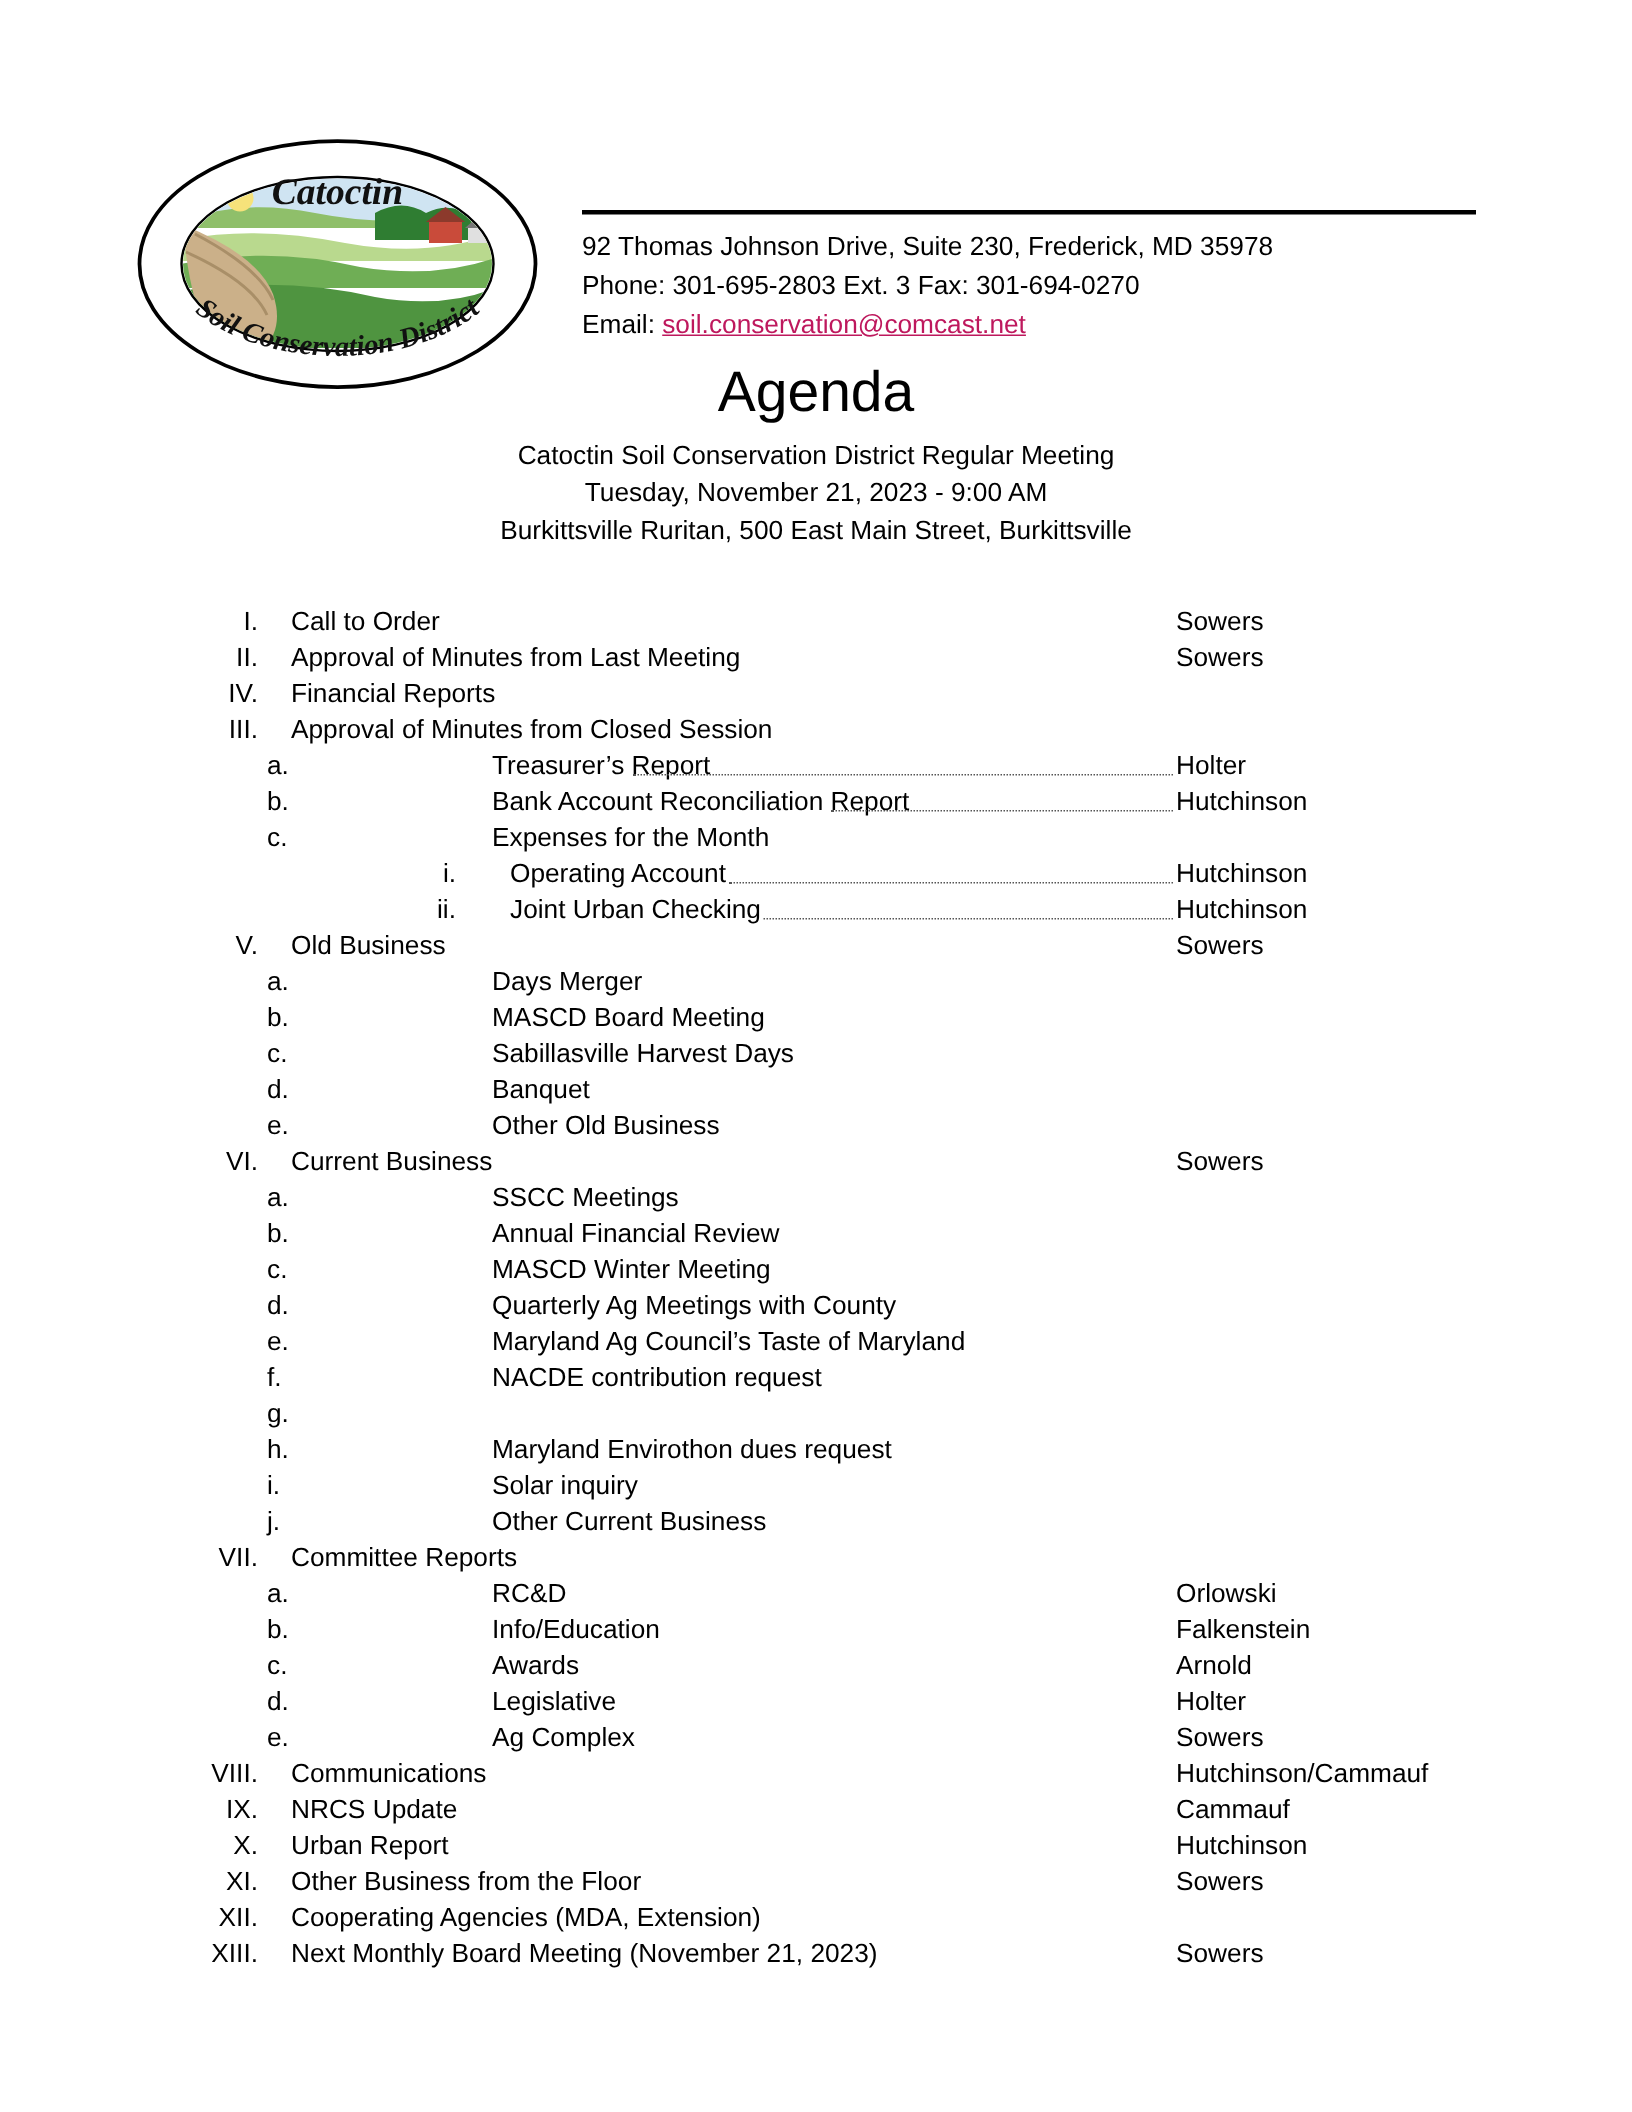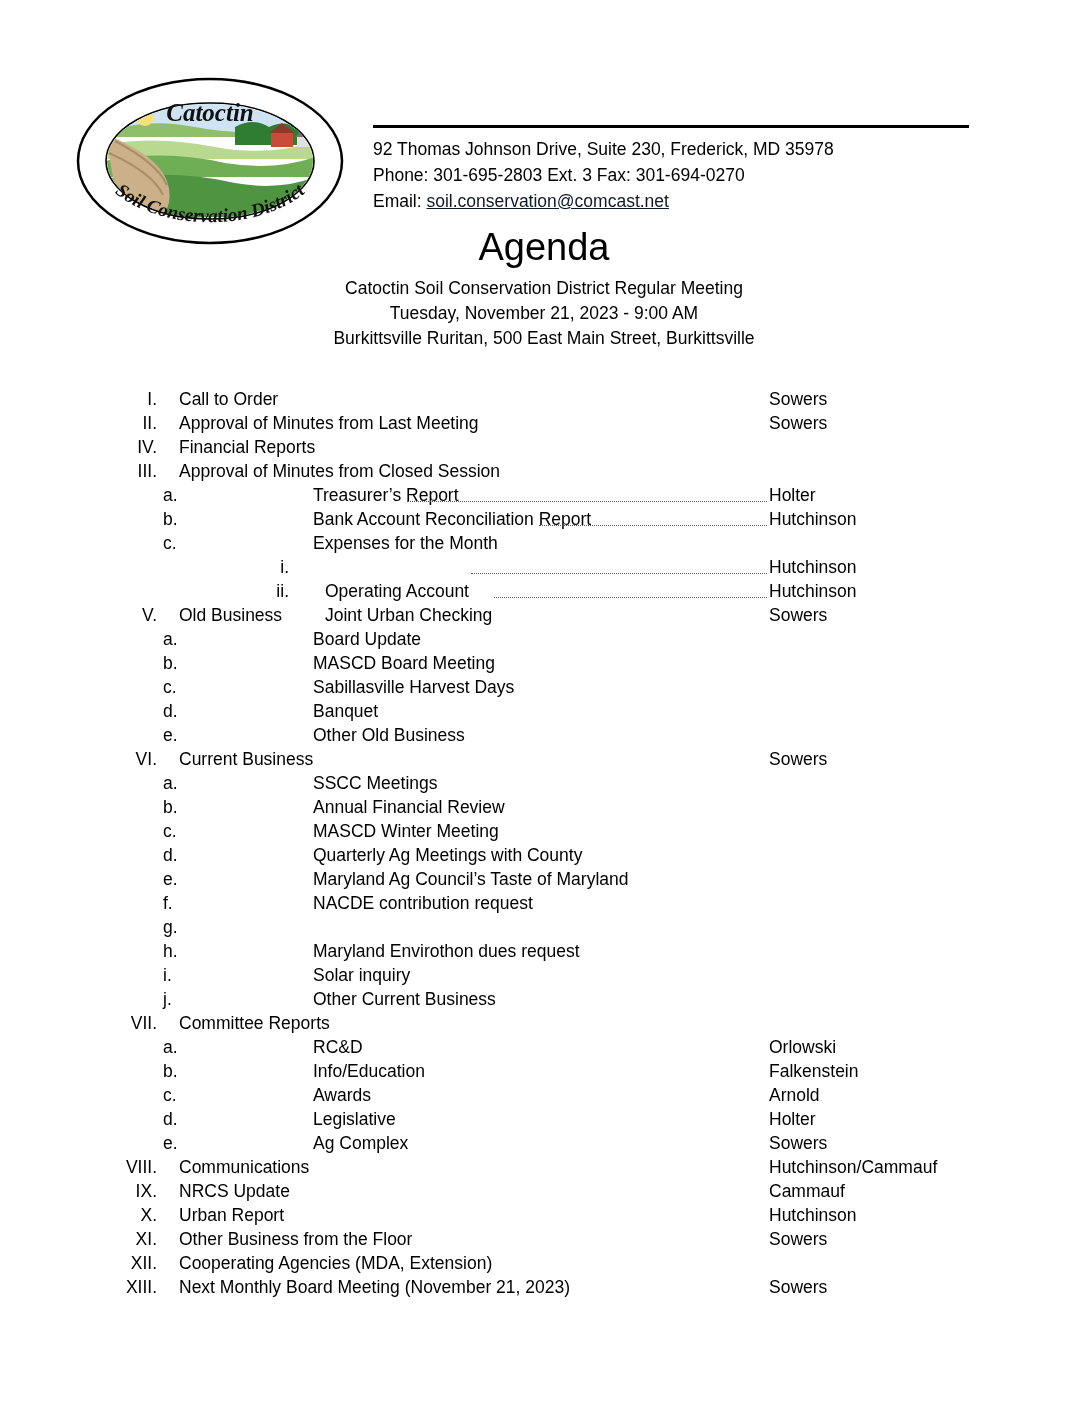--- a/index.html
+++ b/index.html
@@ -13,21 +13,21 @@
     font-family: "Liberation Sans", sans-serif;
     color: #000000;
     position: relative;
     overflow: hidden;
   }
   .page {
     position: relative;
     width: 1088px;
     height: 1408px;
     box-sizing: border-box;
-    padding: 3px;
+    padding: 18px;
   }
 
   
   .header {
     position: relative;
     height: 180px;
   }
   .logo {
     position: absolute;
     left: 72px;
@@ -48,21 +48,21 @@
     width: 596px;
     margin-bottom: 8px;
   }
   .contact-line {
     font-size: 17.5px;
     line-height: 26px;
     color: #000;
     white-space: nowrap;
   }
   .email-link {
-    color: #0f172a;
+    color: #be185d;
     text-decoration: underline;
   }
 
   
   .title-block {
     text-align: center;
     margin-top: 41px;
   }
   .doc-title {
     font-size: 38px;
@@ -93,21 +93,21 @@
     text-align: right;
     left: 100px;
   }
   .label {
     position: absolute;
   }
   .lvl1 .label { left: 176px; }
   .lvl2 .num   { left: 160px; width: 54px; text-align: left; }
   .lvl2 .label { left: 269px; margin-left: 41px; }
   .lvl3 .num   { left: 256px; width: 30px; text-align: right; }
-  .lvl3 .label { left: 322px; margin-top: 24px; }
+  .lvl3 .label { left: 322px; }
 
   .assignee {
     position: absolute;
     left: 766px;
   }
   .dots {
     position: absolute;
     bottom: 5px;
     border-bottom: 1.5px dotted #555;
     height: 0;
@@ -215,21 +215,21 @@
         <span class="assignee">Hutchinson</span>
         <span class="dots" style="left: 491px; width: 273px;"></span>
       </div>
       <div class="row lvl1">
         <span class="num">V.</span>
         <span class="label">Old Business</span>
         <span class="assignee">Sowers</span>
       </div>
       <div class="row lvl2">
         <span class="num">a.</span>
-        <span class="label">Board Update</span>
+        <span class="label">Days Merger</span>
       </div>
       <div class="row lvl2">
         <span class="num">b.</span>
         <span class="label">MASCD Board Meeting</span>
       </div>
       <div class="row lvl2">
         <span class="num">c.</span>
         <span class="label">Sabillasville Harvest Days</span>
       </div>
       <div class="row lvl2">

